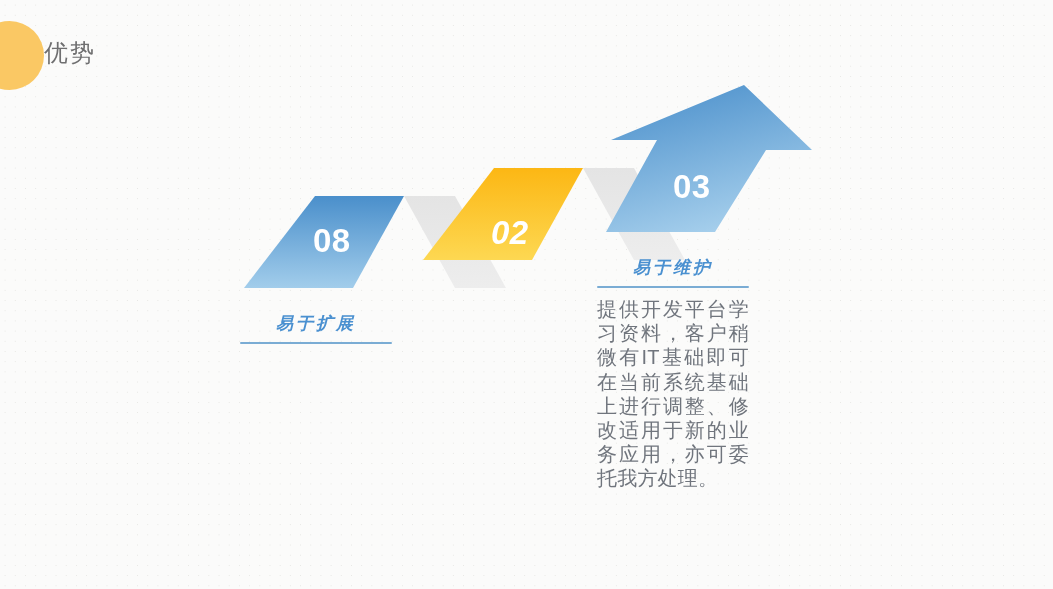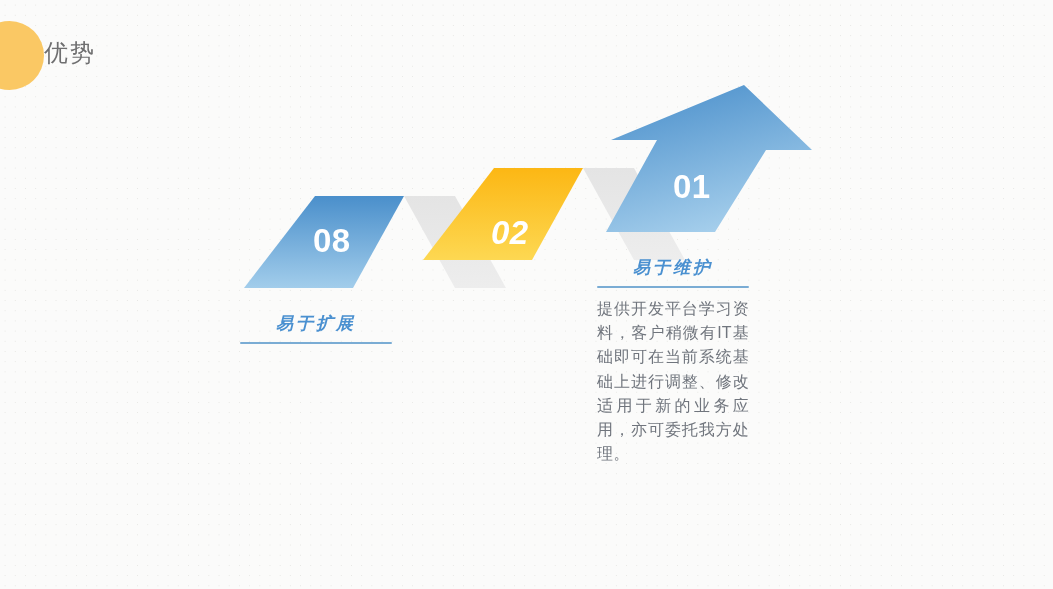--- a/index.html
+++ b/index.html
@@ -102,21 +102,21 @@
     margin-top: 7px;
     width: 100%;
     height: 2px;
     border-radius: 1px;
   }
   .rule-blue { background: #7aacd4; }
   .rule-yellow { background: #f9c43c; }
 
   .col-body {
     margin-top: 9px;
-    font-size: 16px;
+    font-size: 20px;
     line-height: 24.2px;
     color: #70757d;
     letter-spacing: 0.2px;
     text-align: justify;
     text-justify: inter-ideograph;
   }
 </style>
 </head>
 <body>
 
@@ -164,21 +164,21 @@
       </g>
 
       <g>
         <polygon points="744,85 812,150 766,150 715,232 606,232 657,140 611,140" fill="url(#gradBlue3)"></polygon>
       </g>
     </svg>
   </div>
 
   <div class="shape-num num-01">08</div>
   <div class="shape-num num-02">02</div>
-  <div class="shape-num num-03">01</div>
+  <div class="shape-num num-03">03</div>
 
   <div class="col col-1">
     <div class="col-head head-blue">易于扩展</div>
     <div class="col-rule rule-blue"></div>
   </div>
 
 
   <div class="col col-3">
     <div class="col-head head-blue">易于维护</div>
     <div class="col-rule rule-blue"></div>

